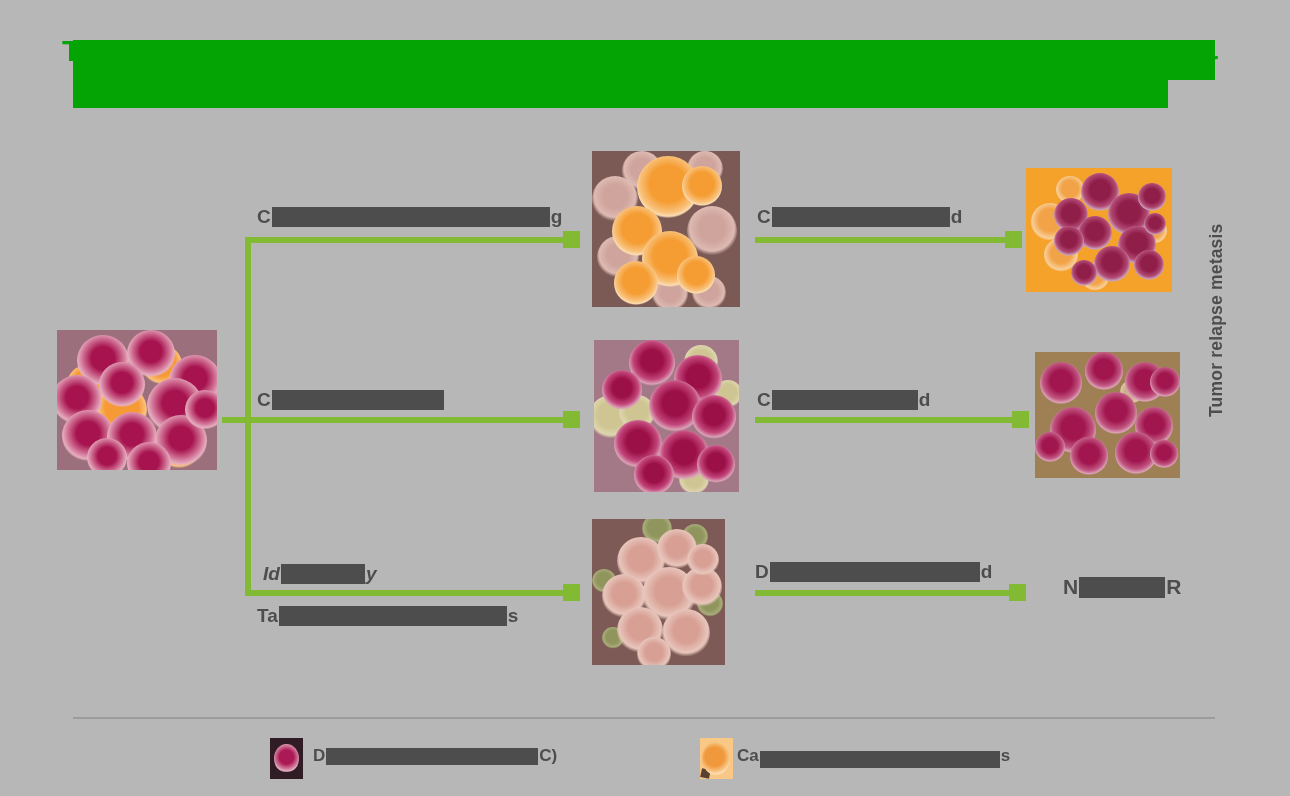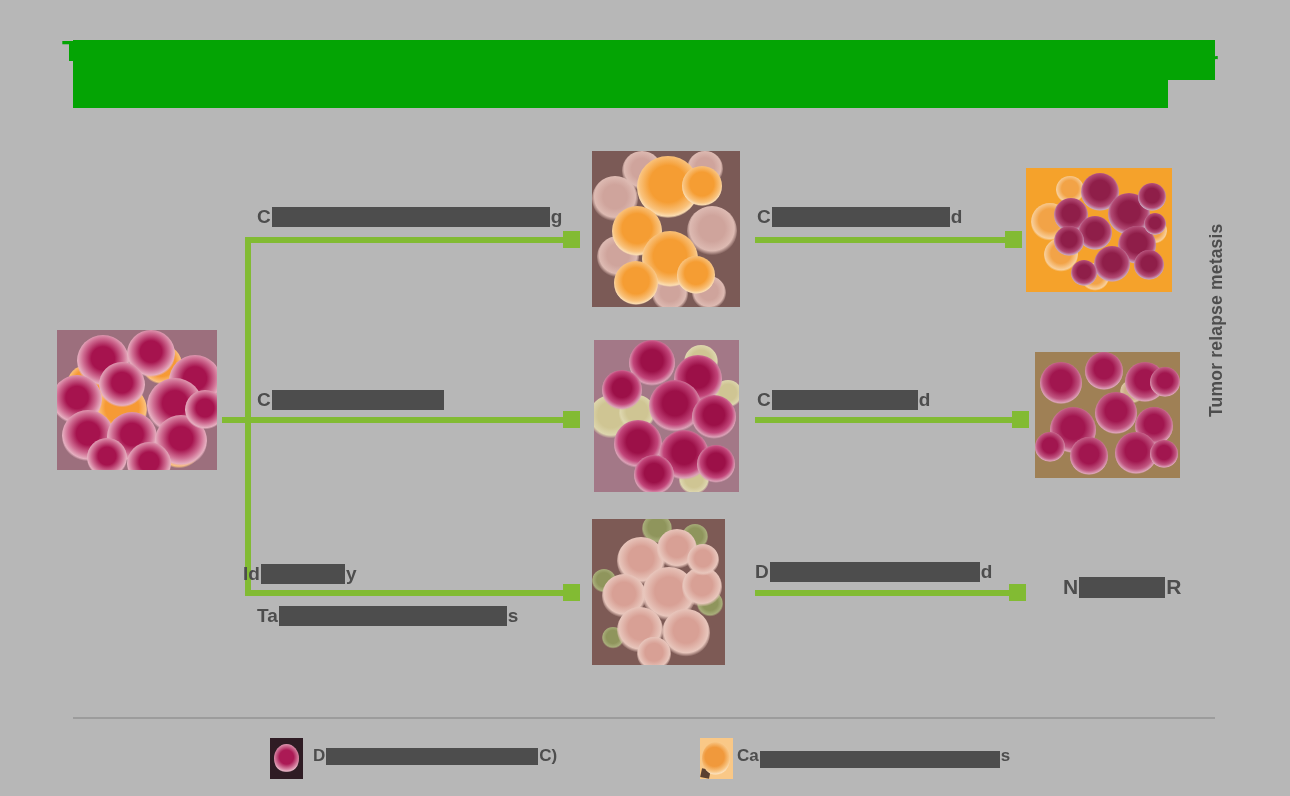--- a/index.html
+++ b/index.html
@@ -75,21 +75,21 @@
       <span class="bar" style=";width:278px"></span>
       <span>g</span>
   </div>
 
   <div class="lbl" style="left:257px;top:388px;">
     <span>C</span>
       <span class="bar" style=";width:172px"></span>
       <span></span>
   </div>
 
-  <div class="lbl" style="left:243px;top:562px;">
+  <div class="lbl" style="left:263px;top:562px;font-style:italic;">
     <span>Id</span>
       <span class="bar" style=";width:84px"></span>
       <span>y</span>
   </div>
 
   <div class="lbl" style="left:257px;top:604px;align-items:center;">
     <span>Ta</span>
       <span class="bar" style=";width:228px"></span>
       <span>s</span>
   </div>

